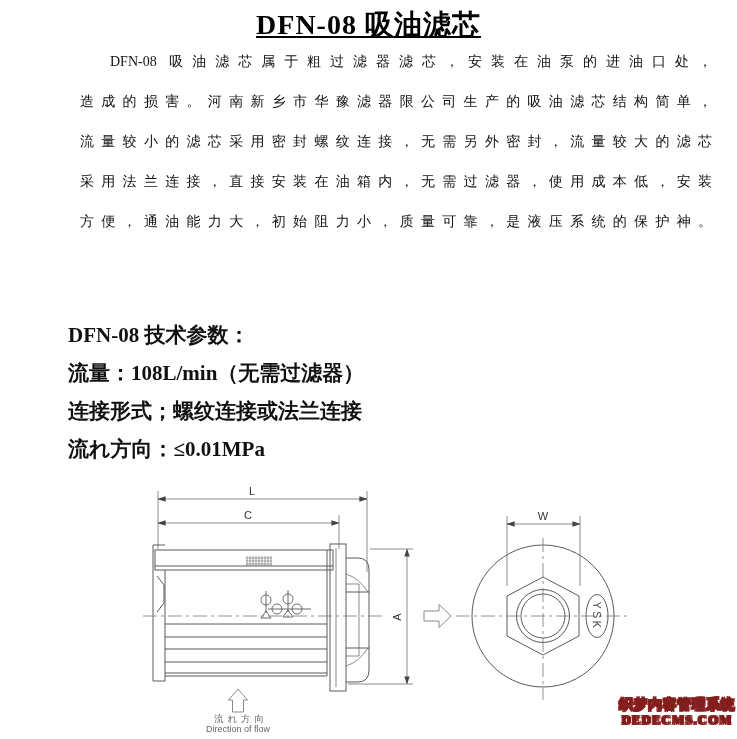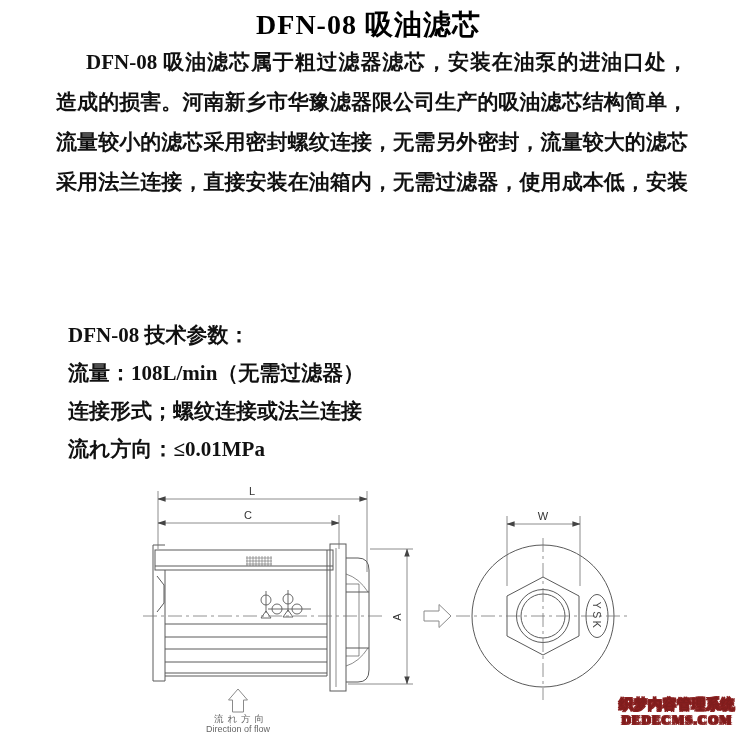--- a/index.html
+++ b/index.html
@@ -2,25 +2,25 @@
 <html><head>
 <meta charset="utf-8">
 <style>
   html,body{margin:0;padding:0;background:#ffffff;}
   #page{
     position:relative;width:737px;height:739px;background:#ffffff;overflow:hidden;
     font-family:"Liberation Serif","DejaVu Serif",serif;color:#111;
   }
   .doc-title{
     position:absolute;top:6px;left:0;width:737px;text-align:center;
-    font-size:28px;font-weight:bold;letter-spacing:1px;color:#000;
+    font-size:28px;font-weight:bold;letter-spacing:1px;color:#000;text-decoration:underline;
   }
   .para{
-    position:absolute;top:42px;left:56px;width:632px;
-    font-size:21px;font-weight:700;
+    position:absolute;top:42px;left:80px;width:632px;
+    font-size:14px;font-weight:400;
   }
   .para-line{
     height:40px;line-height:40px;white-space:nowrap;
     text-align:justify;text-align-last:justify;text-justify:inter-character;
     white-space:normal;word-break:break-all;overflow:hidden;
   }
   .para-line.indent{ text-indent:30px; }
   .specs{
     position:absolute;top:276px;left:68px;width:640px;
     font-size:21px;font-weight:600;margin-top:40px;
@@ -42,20 +42,21 @@
 
 <div id="page">
 
   <div class="doc-title">DFN-08 吸油滤芯</div>
 
   <div class="para">
     <div class="para-line indent">DFN-08 吸油滤芯属于粗过滤器滤芯，安装在油泵的进油口处，</div>
     <div class="para-line">造成的损害。河南新乡市华豫滤器限公司生产的吸油滤芯结构简单，</div>
     <div class="para-line">流量较小的滤芯采用密封螺纹连接，无需另外密封，流量较大的滤芯</div>
     <div class="para-line">采用法兰连接，直接安装在油箱内，无需过滤器，使用成本低，安装</div>
+    <div class="para-line">方便，通油能力大，初始阻力小，质量可靠，是液压系统的保护神。</div>
   </div>
 
   <div class="specs">
     <div class="spec-line">DFN-08 技术参数：</div>
     <div class="spec-line">流量：108L/min（无需过滤器）</div>
     <div class="spec-line">连接形式；螺纹连接或法兰连接</div>
     <div class="spec-line">流れ方向：≤0.01MPa</div>
   </div>
 
   <svg class="drawing-svg" width="737" height="261" viewBox="0 478 737 261">

